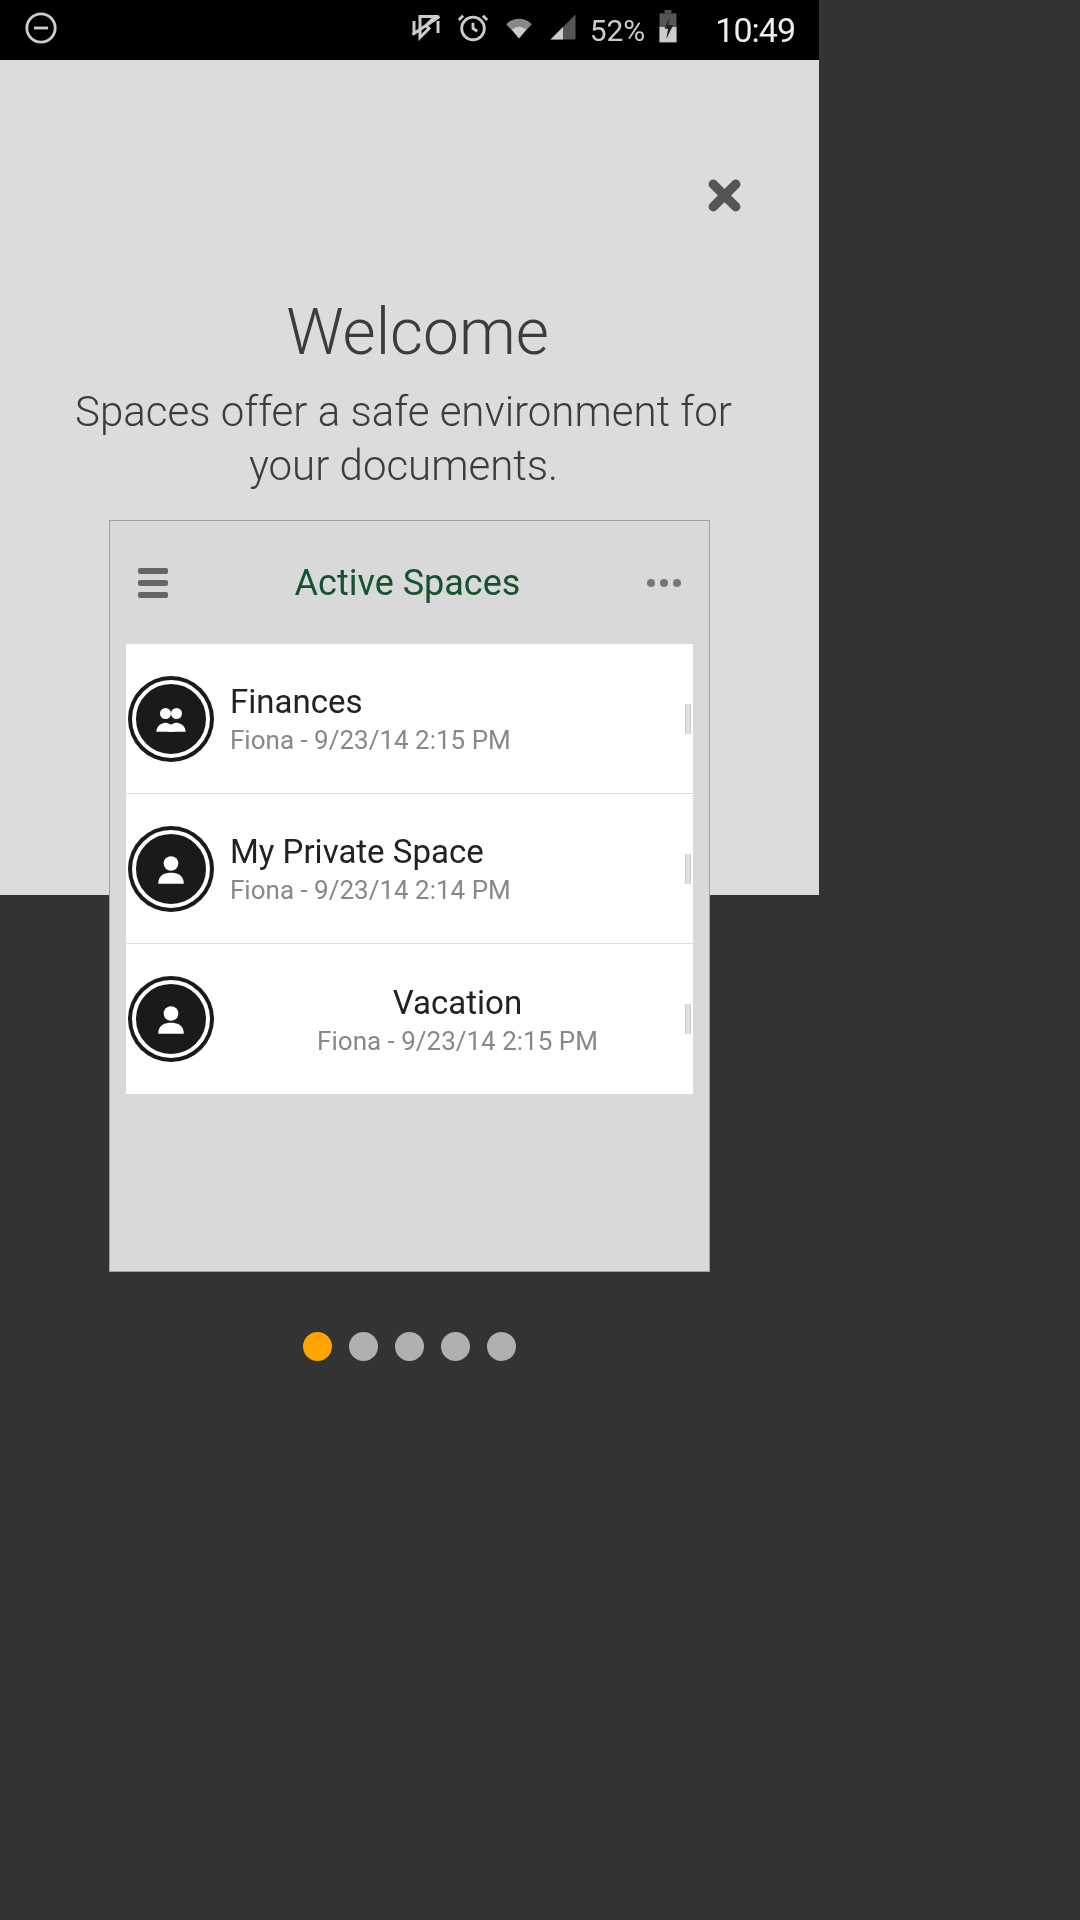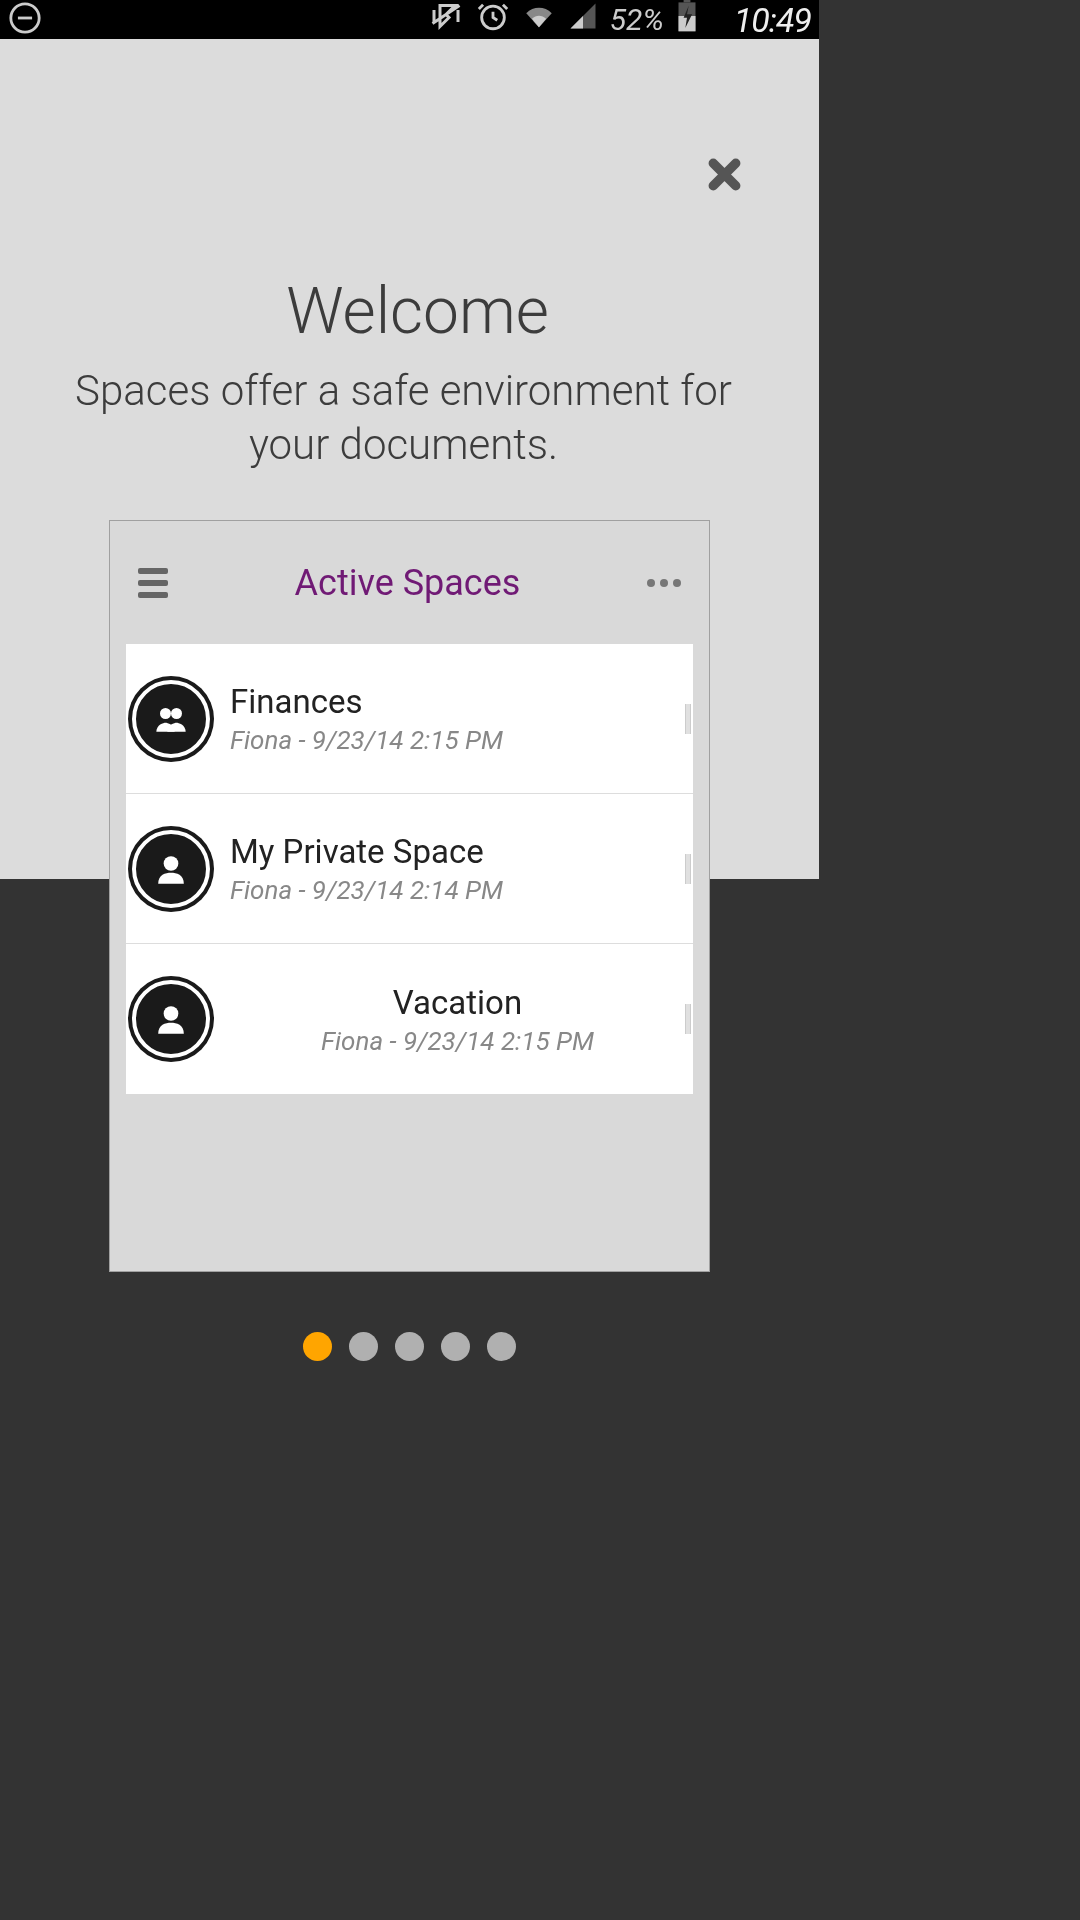--- a/index.html
+++ b/index.html
@@ -9,28 +9,27 @@
     }
     body {
       width: 819px;
       height: 1456px;
       background: #333;
       font-family: -apple-system, BlinkMacSystemFont, "Segoe UI", Roboto, Helvetica, Arial, sans-serif;
       position: relative;
       overflow: hidden;
     }
     .status-bar {
-      height: 39px;
+      height: 60px;
       background: #000;
       display: flex;
       align-items: center;
       justify-content: space-between;
-      padding: 0 8px;
+      padding: 0 24px;
       color: #ccc;
-      font-style: italic;
     }
     .status-left {
       display: flex;
       align-items: center;
     }
     .status-right {
       display: flex;
       align-items: center;
       gap: 12px;
       font-size: 30px;
@@ -122,21 +121,21 @@
     }
     .hamburger span {
       display: block;
       width: 30px;
       height: 6px;
       background: #666;
       border-radius: 2px;
     }
     .mock-title {
       font-size: 36px;
-      color: #701a75;
+      color: #14532d;
       font-weight: 400;
       text-align: center;
     }
     .dots {
       display: flex;
       gap: 5px;
     }
     .dots span {
       width: 8px;
       height: 8px;
@@ -190,21 +189,20 @@
     }
     .list-name {
       font-size: 33px;
       color: #222;
       font-weight: 400;
     }
     .list-meta {
       font-size: 26px;
       color: #888;
       margin-top: 4px;
-      font-style: italic;
     }
     .drag-handle {
       width: 6px;
       height: 30px;
       background: #e0e0e0;
       border-left: 1px solid #ccc;
       border-right: 1px solid #ccc;
     }
     .pagination {
       position: absolute;

